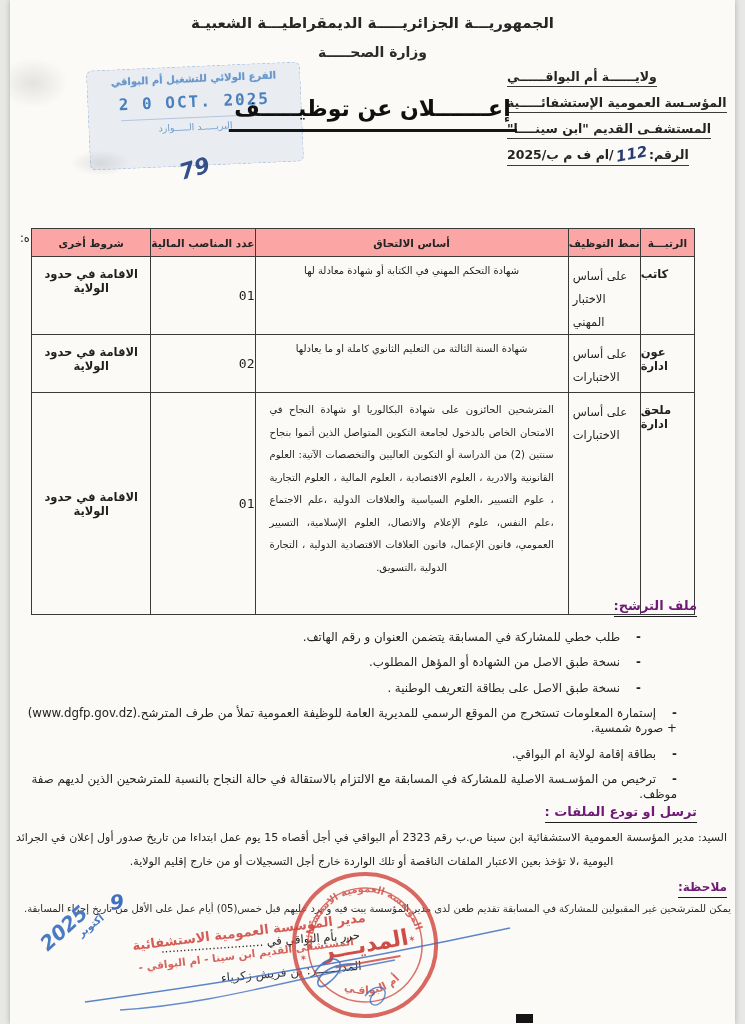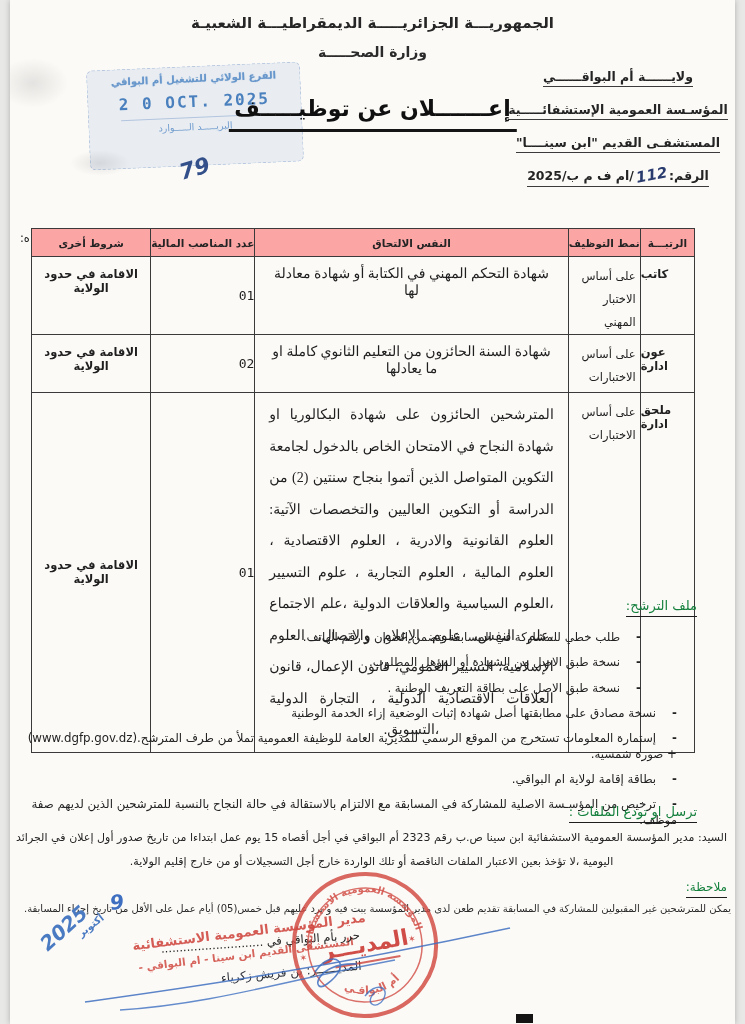--- a/index.html
+++ b/index.html
@@ -12,21 +12,21 @@
   }
   
   .smudge { position:absolute; background:radial-gradient(closest-side, rgba(120,120,120,.18), rgba(120,120,120,0)); border-radius:50%; }
 
   
   .hdr1 { position:absolute; top:14px; left:0; width:100%; text-align:center; font-size:15px; font-weight:bold; color:#262626; }
   .hdr2 { position:absolute; top:44px; left:0; width:100%; text-align:center; font-size:14px; font-weight:bold; color:#2b2b2b; }
 
   
   .letterhead { position:absolute; top:66px; right:6px; width:222px; text-align:right; }
-  .letterhead .lh-line { display:block; text-align:center; margin-bottom:12px; }
+  .letterhead .lh-line { display:block; text-align:left; margin-bottom:5px; }
   .letterhead .lh-line > span { display:inline-block; border-bottom:1px solid #3b3b3b; padding-bottom:2px; font-size:12.5px; font-weight:bold; color:#242424; }
   .hand-ref { display:inline-block; font-style:italic; font-weight:bold; color:#2a3b6e; transform:rotate(-10deg); font-size:15px; padding:0 2px; }
 
   
   .blue-stamp {
     position:absolute; top:66px; left:78px; width:214px; height:100px;
     transform:rotate(-2.5deg); background:rgba(110,150,205,.12);
     border:1px dashed rgba(90,130,190,.35); border-radius:6px;
     text-align:center; color:#5b8ec7;
   }
@@ -43,30 +43,30 @@
   }
 
   
   .intro { position:absolute; top:206px; right:8px; left:10px; font-size:11.5px; color:#222; white-space:nowrap; text-align:left;margin-top:25px; }
 
   
   table.jobs { position:absolute; top:228px; right:40px; width:664px; border-collapse:collapse; direction:rtl; }
   table.jobs th, table.jobs td { border:1.5px solid #3a3a3a; }
   table.jobs th { font-size:10.5px; font-weight:bold; white-space:nowrap; height:28px; background:#fca5a5; color:#242424; }
   td.c-rank   { width:55px;  font-size:11.5px; text-align:left; vertical-align:top; padding-top:10px; font-weight:bold; }
-  td.c-mode   { width:72px;  font-size:11.5px; text-align:right; vertical-align:top; padding:8px 4px 0 4px; line-height:2;margin-top:36px; }
-  td.c-cond   { width:325px; font-size:14px; text-align:center; vertical-align:top; padding:8px 12px 0 12px;font-family:Liberation Serif, serif; }
+  td.c-mode   { width:72px;  font-size:11.5px; text-align:left; vertical-align:top; padding:8px 4px 0 4px; line-height:2;margin-top:36px; }
+  td.c-cond   { width:325px; font-size:10px; text-align:center; vertical-align:top; padding:8px 12px 0 12px; }
   td.c-cond-long { text-align:justify; text-align-last:center; line-height:2.25; padding:6px 14px; }
   td.c-num    { width:90px;  font-size:13px; text-align:right; vertical-align:middle; font-family:"DejaVu Sans Mono", monospace; direction:ltr; }
   td.c-other  { width:122px; font-size:11.5px; text-align:center; vertical-align:top; padding-top:10px; font-weight:bold; }
   tr.r1 { height:56px; } tr.r2 { height:58px; } tr.r3 { height:222px; }
   tr.r3 td.c-other { vertical-align:middle; padding-top:0; }
 
   
-  .sec-head { position:absolute; font-size:13px; font-weight:normal; color:#15803d; }
+  .sec-head { position:absolute; font-size:13px; font-weight:bold; color:#701a75; }
   .sec-head > span { display:inline-block; border-bottom:1.5px solid #1d1d1d; padding-bottom:3px; }
   .docitems { position:absolute; top:622px; right:58px; left:16px; }
   .docitems .item { margin-bottom:10px; font-size:11.8px; color:#232323; line-height:1.3;margin-top:8px; }
   .docitems .item .dash { display:inline-block; margin-left:16px; font-weight:bold; }
   .docitems .item:nth-child(-n+3) { margin-right:36px; }
 
   .submission-body { position:absolute; top:826px; right:8px; left:6px; font-size:11px; line-height:2.15; color:#242424; text-align:justify; text-align-last:center; }
   .note-body { position:absolute; top:903px; right:4px; left:12px; font-size:10px; color:#2a2a2a; white-space:nowrap; text-align:right; }
   .red-line1 { position:absolute; top:924px; left:104px; width:270px; transform:rotate(-7deg); font-size:13px; font-weight:bold; color:#d04b43; opacity:.9; text-align:center; white-space:nowrap; }
   .red-line2 { position:absolute; top:948px; left:96px; width:280px; transform:rotate(-7deg); font-size:10.5px; font-weight:bold; color:#d04b43; opacity:.85; text-align:center; white-space:nowrap; }
@@ -103,54 +103,53 @@
 
   <div class="title">إعـــــــلان عن توظيـــــف</div>
 
   <div class="intro">تعلن المؤسـسة العمومية الإستشفائية المستشفـى القديم "ابن سينـا" أم البواقي عن فتح مسـابقة للتوظيف في الرتب المبينة أدناه:</div>
 
   <table class="jobs">
     <tbody>
         <tr>
       <th style="width:55px">الرتبـــة</th>
       <th style="width:72px">نمط التوظيف</th>
-      <th style="width:325px">النفس الالتحاق</th>
+      <th style="width:325px">أساس الالتحاق</th>
       <th style="width:90px">عدد المناصب المالية</th>
       <th style="width:122px">شروط أخرى</th>
     </tr>
     <tr class="r1">
       <td class="c-rank">كاتب</td>
       <td class="c-mode">على أساس الاختبار المهني</td>
       <td class="c-cond">شهادة التحكم المهني في الكتابة أو شهادة معادلة لها</td>
       <td class="c-num">01</td>
       <td class="c-other">الاقامة في حدود الولاية</td>
     </tr>
     <tr class="r2">
       <td class="c-rank">عون ادارة</td>
       <td class="c-mode">على أساس الاختبارات</td>
-      <td class="c-cond">شهادة السنة الحائزون من التعليم الثانوي كاملة او ما يعادلها</td>
+      <td class="c-cond">شهادة السنة الثالثة من التعليم الثانوي كاملة او ما يعادلها</td>
       <td class="c-num">02</td>
       <td class="c-other">الاقامة في حدود الولاية</td>
     </tr>
     <tr class="r3">
       <td class="c-rank">ملحق ادارة</td>
       <td class="c-mode">على أساس الاختبارات</td>
       <td class="c-cond c-cond-long">المترشحين الحائزون على شهادة البكالوريا او شهادة النجاح في الامتحان الخاص بالدخول لجامعة التكوين المتواصل الذين أتموا بنجاح سنتين (2) من الدراسة أو التكوين العاليين والتخصصات الآتية: العلوم القانونية والادرية ، العلوم الاقتصادية ، العلوم المالية ، العلوم التجارية ، علوم التسيير ،العلوم السياسية والعلاقات الدولية ،علم الاجتماع ،علم النفس، علوم الإعلام والاتصال، العلوم الإسلامية، التسيير العمومي، قانون الإعمال، قانون العلاقات الاقتصادية الدولية ، التجارة الدولية ،التسويق.</td>
       <td class="c-num">01</td>
       <td class="c-other">الاقامة في حدود الولاية</td>
     </tr>
   </tbody>
     </table>
 
   <div class="sec-head" style="top:598px; right:38px;"><span>ملف الترشح:</span></div>
   <div class="docitems">
     <div class="item"><span class="dash">-</span><span>طلب خطي للمشاركة في المسابقة يتضمن العنوان و رقم الهاتف.</span></div>
     <div class="item"><span class="dash">-</span><span>نسخة طبق الاصل من الشهادة أو المؤهل المطلوب.</span></div>
     <div class="item"><span class="dash">-</span><span>نسخة طبق الاصل على بطاقة التعريف الوطنية .</span></div>
-    <div class="item"><span class="dash">-</span><span>نسخة مصادق على مطابقتها أصل شهادة إثبات الوضعية إزاء الخدمة الوطنية</span></div>
     <div class="item"><span class="dash">-</span><span>إستمارة المعلومات تستخرج من الموقع الرسمي للمديرية العامة للوظيفة العمومية تملأ من طرف المترشح.(www.dgfp.gov.dz) + صورة شمسية.</span></div>
     <div class="item"><span class="dash">-</span><span>بطاقة إقامة لولاية ام البواقي.</span></div>
     <div class="item"><span class="dash">-</span><span>ترخيص من المؤسـسة الاصلية للمشاركة في المسابقة مع الالتزام بالاستقالة في حالة النجاح بالنسبة للمترشحين الذين لديهم صفة موظف.</span></div>
   </div>
 
   <div class="sec-head" style="top:804px; right:38px;"><span>ترسل او تودع الملفات :</span></div>
   <div class="submission-body">السيد: مدير المؤسسة العمومية الاستشفائية ابن سينا ص.ب رقم 2323 أم البواقي في أجل أقصاه 15 يوم عمل ابتداءا من تاريخ صدور أول إعلان في الجرائد اليومية ،لا تؤخذ بعين الاعتبار الملفات الناقصة أو تلك الواردة خارج أجل التسجيلات أو من خارج إقليم الولاية.</div>
 
   <div class="sec-head" style="top:880px; right:8px; font-size:12px;"><span>ملاحظة:</span></div>
   <div class="note-body">يمكن للمترشحين غير المقبولين للمشاركة في المسابقة تقديم طعن لدى مدير المؤسسة يبت فيه و يرد عليهم قبل خمس(05) أيام عمل على الأقل من تاريخ إجراء المسابقة.</div>

